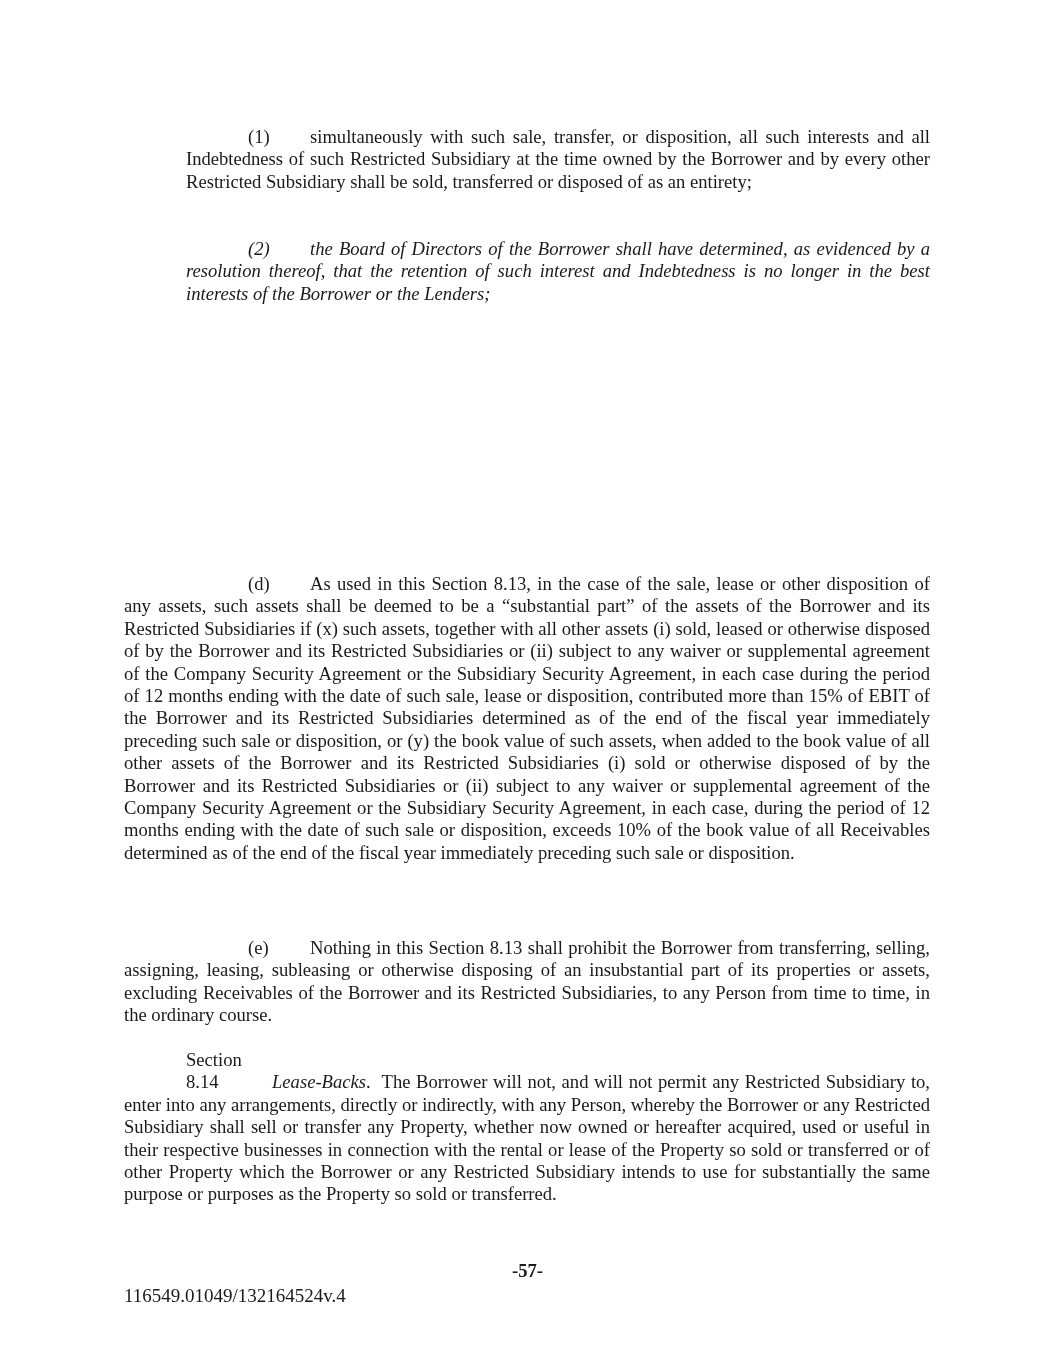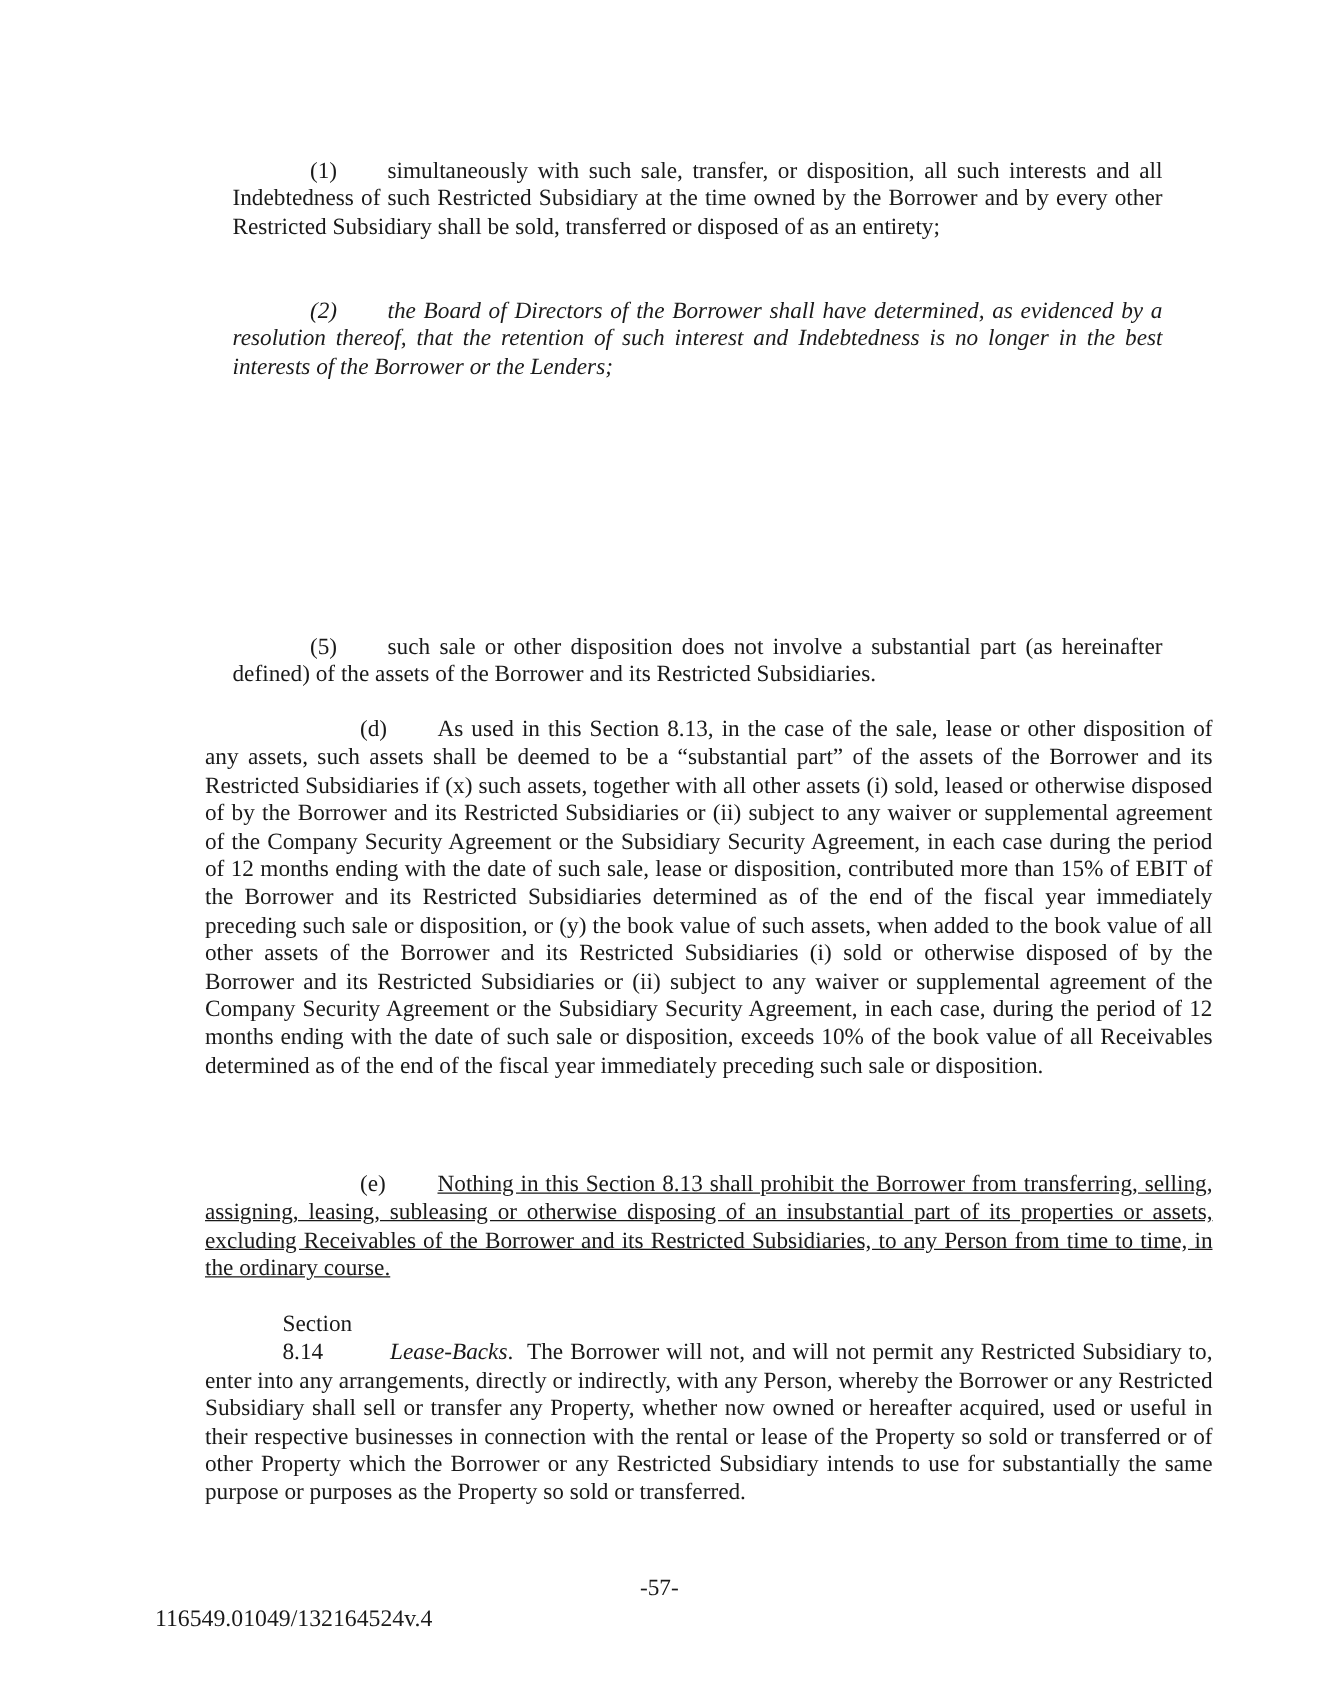--- a/index.html
+++ b/index.html
@@ -1,53 +1,50 @@
 <!DOCTYPE html>
 <html><head>
 <meta charset="utf-8">
 <style>
   html, body { margin: 0; padding: 0; background: #ffffff; }
   body { width: 1055px; height: 1365px; position: relative; overflow: hidden;
          font-family: "Liberation Serif", serif; color: #1a1a1a; font-size: 18.6px; line-height: 22.4px; }
   .page { position: absolute; left: 0; top: 0; width: 1055px; height: 1030px; }
   .block { position: absolute; text-align: justify; margin: 0; }
   .sub { left: 186px; width: 744px; }
-  .main { left: 124px; width: 806px; margin-left: 40px; }
+  .main { left: 124px; width: 806px; }
   .indent1 { text-indent: 62px; }
   .indent2 { text-indent: 124px; }
   .lbl { display: inline-block; width: 62px; text-indent: 0; }
   .sec-lbl { display: inline-block; width: 86px; text-indent: 0; }
   em { }
-  .pagenum { position: absolute; left: 0; width: 1055px; top: 1260px; text-align: center; font-size: 18.6px; }
+  .pagenum { position: absolute; left: 0; width: 1055px; top: 1260px; text-align: center; font-size: 18.6px; font-weight: bold; }
   .docid { position: absolute; left: 124px; top: 1285px; font-size: 19px; }
 </style>
 </head>
 <body>
 
 <div class="page">
 
   <p class="block sub indent1" style="top:126px;">
     <span class="lbl">(1)</span><span>simultaneously with such sale, transfer, or disposition, all such interests and all Indebtedness of such Restricted Subsidiary at the time owned by the Borrower and by every other Restricted Subsidiary shall be sold, transferred or disposed of as an entirety;</span>
   </p>
 
   <p class="block sub indent1" style="top:238px;font-style:italic;">
     <span class="lbl">(2)</span><span>the Board of Directors of the Borrower shall have determined, as evidenced by a resolution thereof, that the retention of such interest and Indebtedness is no longer in the best interests of the Borrower or the Lenders;</span>
   </p>
 
 
 
-  <p class="block sub indent1" style="top:507px;">
-    <span class="lbl">(5)</span><span>such sale or other disposition does not involve a substantial part (as hereinafter defined) of the assets of the Borrower and its Restricted Subsidiaries.</span>
-  </p>
 
   <p class="block main indent2" style="top:573px;">
     <span class="lbl">(d)</span><span>As used in this Section 8.13, in the case of the sale, lease or other disposition of any assets, such assets shall be deemed to be a “substantial part” of the assets of the Borrower and its Restricted Subsidiaries if (x) such assets, together with all other assets (i) sold, leased or otherwise disposed of by the Borrower and its Restricted Subsidiaries or (ii) subject to any waiver or supplemental agreement of the Company Security Agreement or the Subsidiary Security Agreement, in each case during the period of 12 months ending with the date of such sale, lease or disposition, contributed more than 15% of EBIT of the Borrower and its Restricted Subsidiaries determined as of the end of the fiscal year immediately preceding such sale or disposition, or (y) the book value of such assets, when added to the book value of all other assets of the Borrower and its Restricted Subsidiaries (i)  sold or otherwise disposed of by the Borrower and its Restricted Subsidiaries or (ii) subject to any waiver or supplemental agreement of the Company Security Agreement or the Subsidiary Security Agreement, in each case, during the period of 12 months ending with the date of such sale or disposition, exceeds 10% of the book value of all Receivables determined as of the end of the fiscal year immediately preceding such sale or disposition.</span>
   </p>
 
-  <p class="block main indent2" style="top:937px;text-decoration:underline;">
+  <p class="block main indent2" style="top:937px;">
     <span class="lbl">(e)</span><span>Nothing in this Section 8.13 shall prohibit the Borrower from transferring, selling, assigning, leasing, subleasing or otherwise disposing of an insubstantial part of its properties or assets, excluding Receivables of the Borrower and its Restricted Subsidiaries, to any Person from time to time, in the ordinary course.</span>
   </p>
 
   <p class="block main indent1" style="top:1049px;">
     <span class="sec-lbl">Section 8.14</span><em>Lease-Backs</em>.&nbsp; <span>The Borrower will not, and will not permit any Restricted Subsidiary to, enter into any arrangements, directly or indirectly, with any Person, whereby the Borrower or any Restricted Subsidiary shall sell or transfer any Property, whether now owned or hereafter acquired, used or useful in their respective businesses in connection with the rental or lease of the Property so sold or transferred or of other Property which the Borrower or any Restricted Subsidiary intends to use for substantially the same purpose or purposes as the Property so sold or transferred.</span>
   </p>
 
   <div class="pagenum">-57-</div>
   <div class="docid">116549.01049/132164524v.4</div>
 </div>

